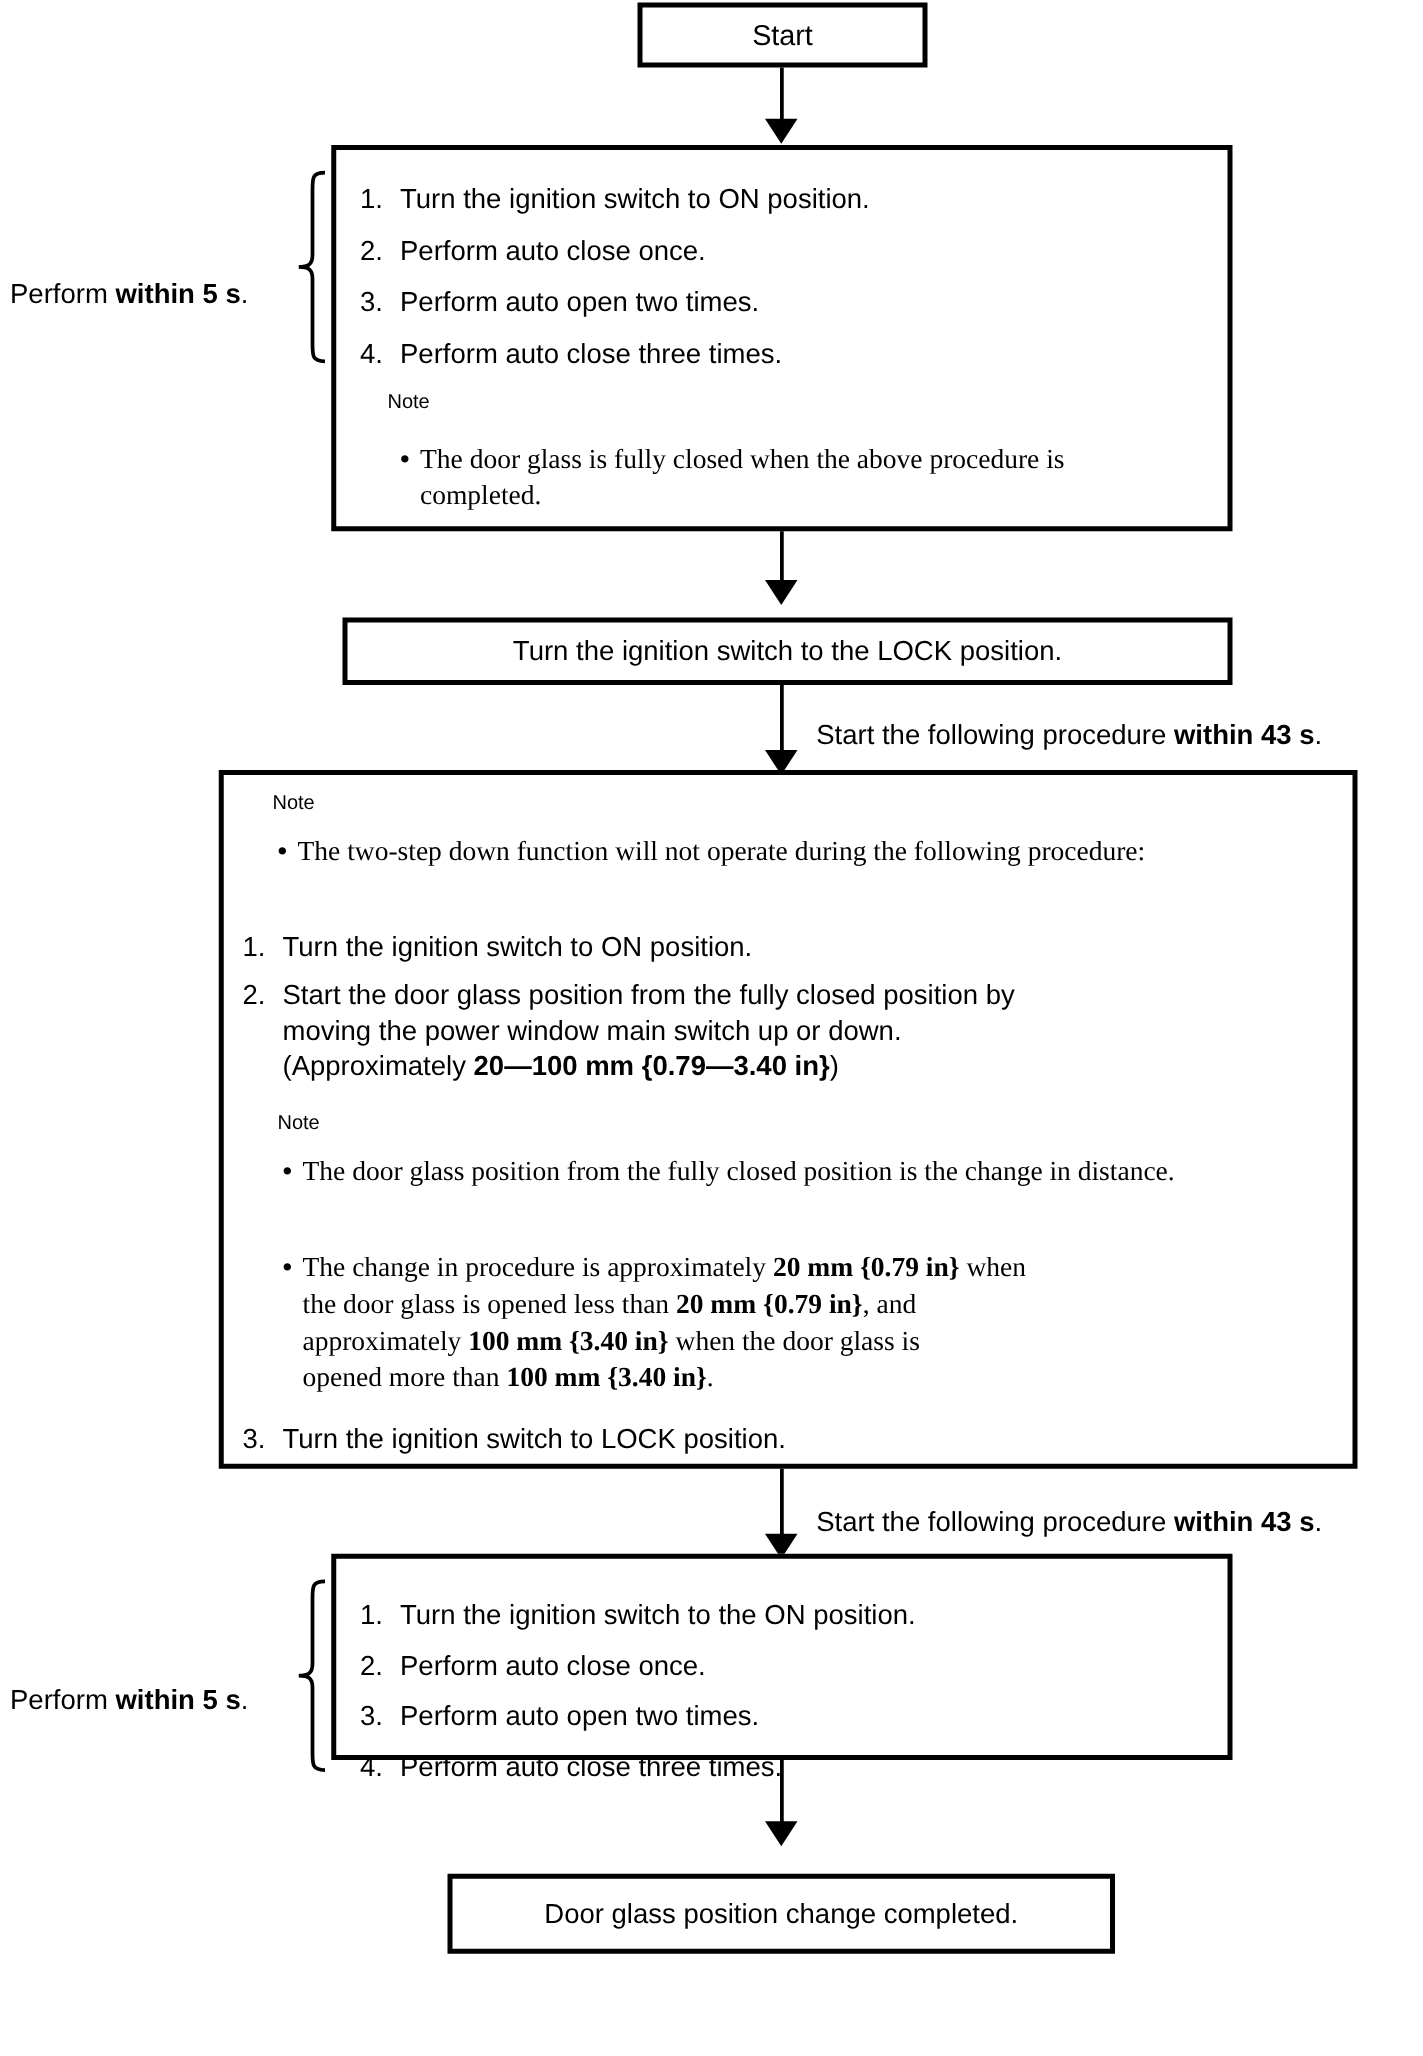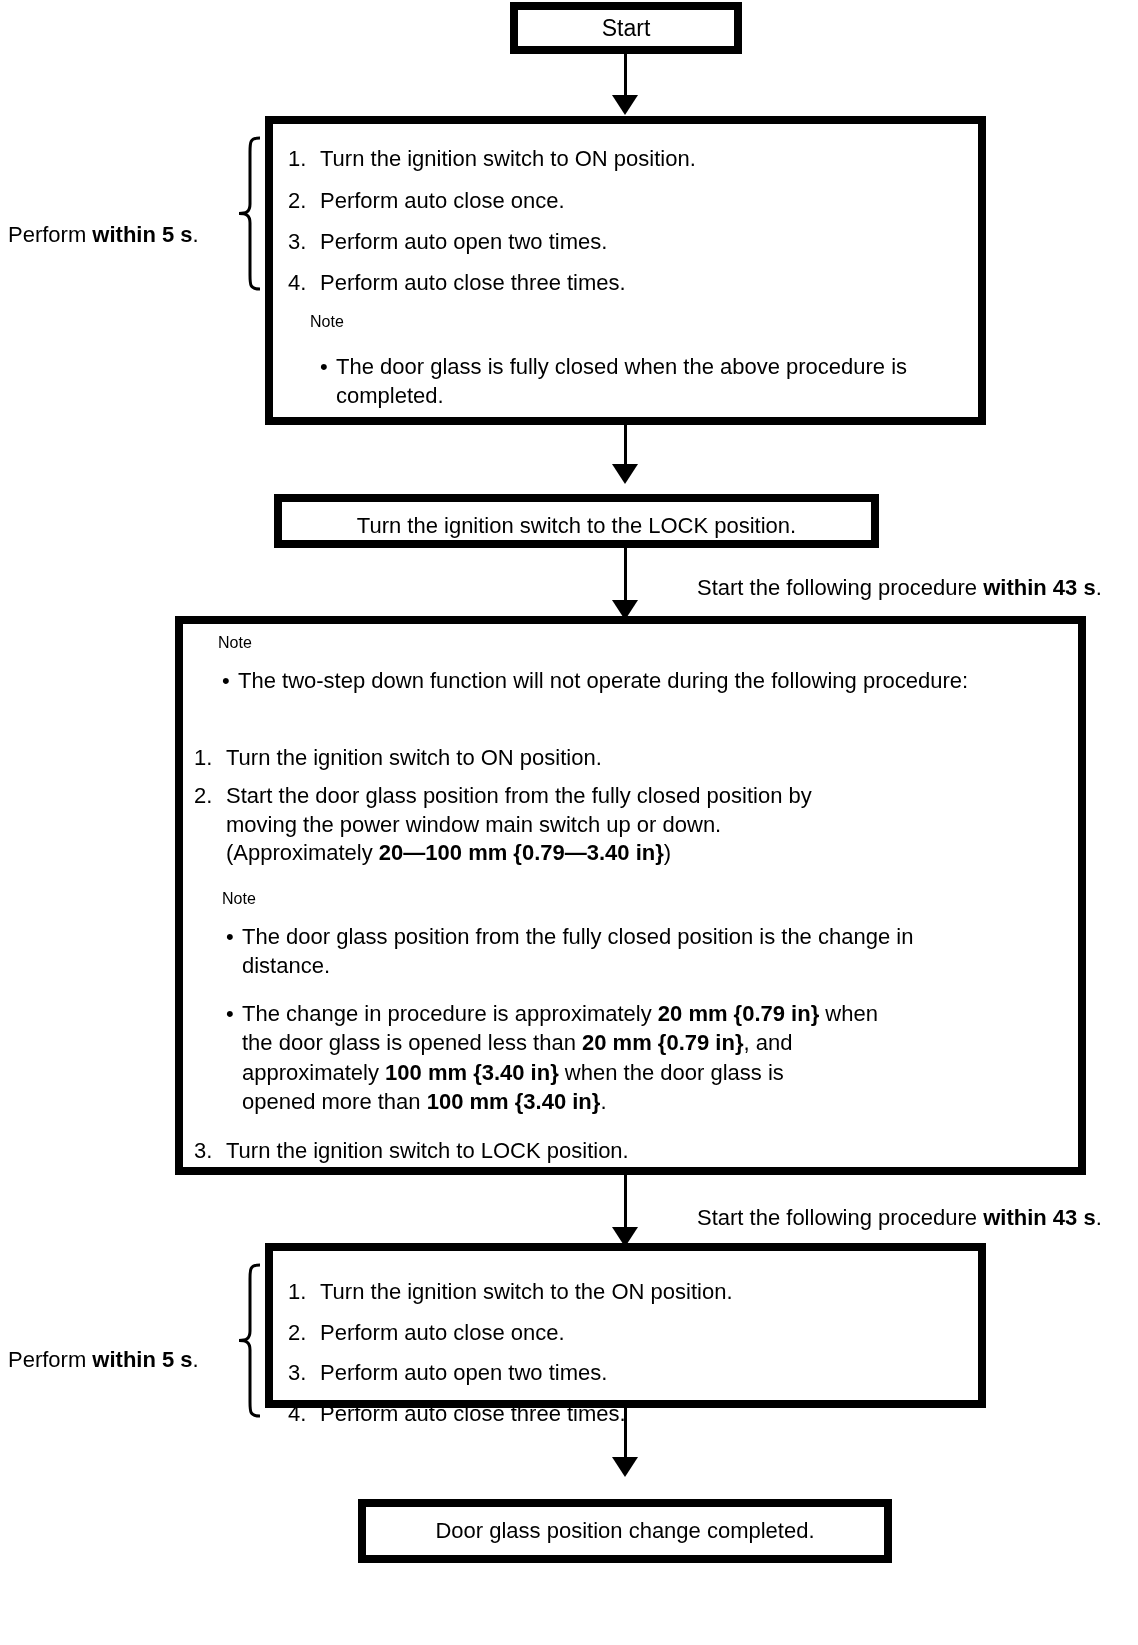--- a/index.html
+++ b/index.html
@@ -14,21 +14,21 @@
   #page {
     position: relative;
     width: 1138px;
     height: 1645px;
     overflow: hidden;
     background: #ffffff;
   }
 
   .box {
     position: absolute;
-    border: 8px solid #000000;
+    border: 4px solid #000000;
     background: #ffffff;
     box-sizing: border-box;
   }
 
   .box-center {
     display: flex;
     align-items: center;
     justify-content: center;
   }
 
@@ -83,33 +83,33 @@
     line-height: 1.34;
   }
   .bullet-dot {
     width: 16px;
     flex: 0 0 16px;
     text-align: left;
     font-size: 22px;
   }
   .bullet-body {
     flex: 1 1 auto;
+    font-family: Liberation Serif, serif;
   }
 
   .side-label {
     position: absolute;
     font-size: 22px;
     white-space: nowrap;
     margin-top: 22px;
   }
   .edge-label {
     position: absolute;
     font-size: 22px;
     white-space: nowrap;
-    margin-left: 44px;
   }
 
   .brace {
     position: absolute;
     font-size: 22px;
   }
   .brace svg { display: block; }
 
   b { font-weight: bold; }
 </style>
@@ -156,21 +156,21 @@
   <div class="note-head" style="left:310px; top:313px;">Note</div>
   <div class="bullet-row" style="left:320px; top:352px; width:600px;">
     <span class="bullet-dot">•</span>
     <span class="bullet-body">The door glass is fully closed when the above
 procedure is completed.</span>
   </div>
 
   <div class="vline" style="left:624px; top:425px; width:3px; height:48px;"></div>
   <div class="arrowhead" style="left:612px; top:464px;"></div>
 
-  <div class="box box-center" style="left:274px; top:494px; width:605px; height:54px;align-items:flex-end;">
+  <div class="box box-center" style="left:274px; top:494px; width:712px; height:54px;">
     <span class="txt">Turn the ignition switch to the LOCK position.</span>
   </div>
 
   <div class="vline" style="left:624px; top:548px; width:3px; height:72px;"></div>
   <div class="arrowhead" style="left:612px; top:600px;"></div>
   <div class="edge-label" style="left:653px; top:575px;">
     <span>Start the following procedure </span><b>within 43 s</b><span>.</span>
   </div>
 
   <div class="box" style="left:175px; top:616px; width:911px; height:559px;"></div>

